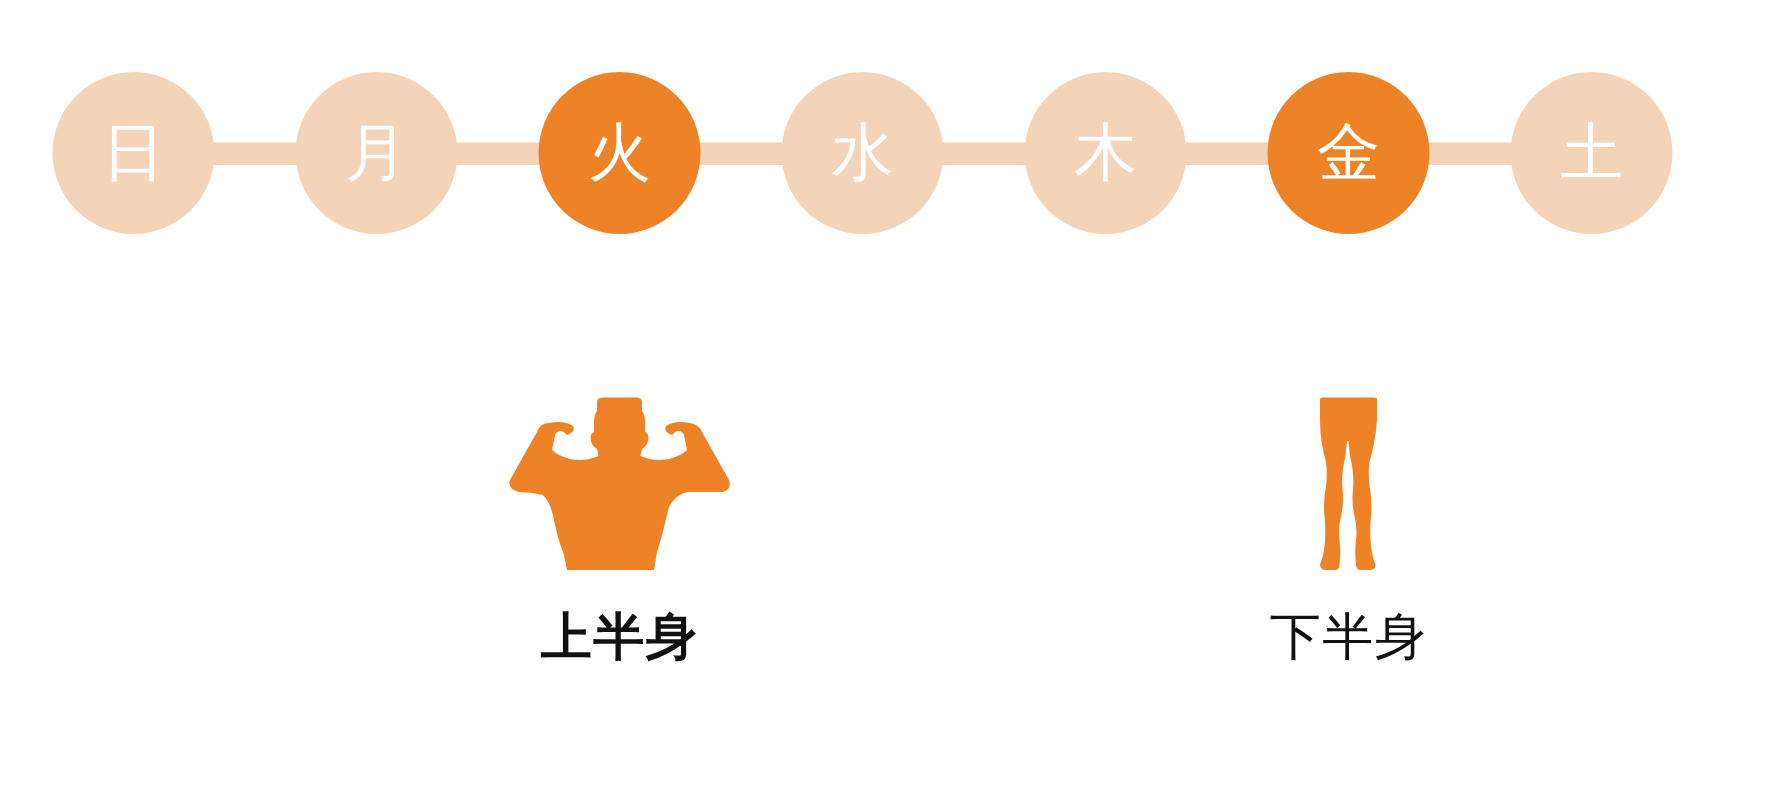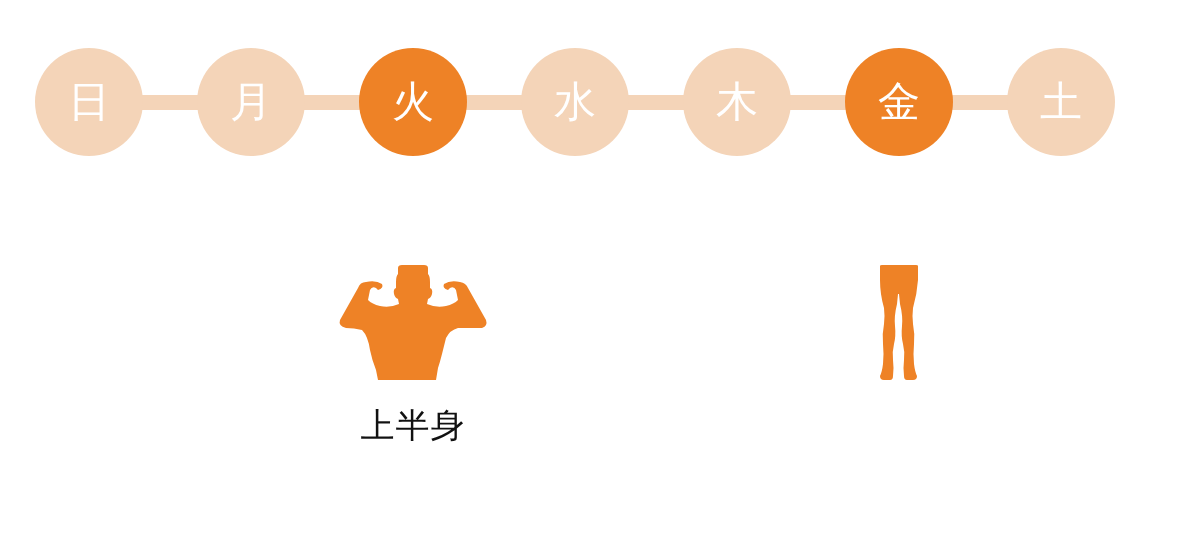--- a/index.html
+++ b/index.html
@@ -61,21 +61,21 @@
       align-items: flex-end;
       justify-content: center;
     }
     .body-part .label {
       margin-top: 26px;
       font-size: 34px;
       color: #111111;
       line-height: 1;
       letter-spacing: 1px;
     }
-    #upper { left: 333px; width: 160px; }
+    #upper { left: 333px; width: 160px; font-weight: bold; }
     #lower { left: 819px; width: 160px; }
   </style>
 </head>
 <body>
 
 <div class="week-track">
   <div class="connector"></div>
 
   <div class="day" style="left:35px;">
     <span>日</span>
@@ -121,13 +121,14 @@
     <svg width="44" height="118" viewBox="0 0 44 118" xmlns="http://www.w3.org/2000/svg">
       <path fill="#EE8226" d="
         M3 2 Q3 1 5 1 L39 1 Q41 1 41 2 L41 16 Q40 30 36 44 Q35 52 36 60 Q38 70 37 80
         Q36 90 37 100 Q38 108 40 112 Q40 116 36 116 L30 116 Q27 116 27 112
         Q26 104 27 96 Q28 88 26 80 Q24 72 25 62 Q26 52 23 40 L22 30 L21 30
         L20 40 Q17 52 18 62 Q19 72 17 80 Q15 88 16 96 Q17 104 16 112
         Q16 116 13 116 L7 116 Q3 116 3 112 Q5 108 6 100 Q7 90 6 80 Q5 70 7 60
         Q8 52 7 44 Q3 30 3 16 Z"></path>
     </svg>
   </div>
+  <div class="label">下半身</div>
 </div>
 
 </body></html>

